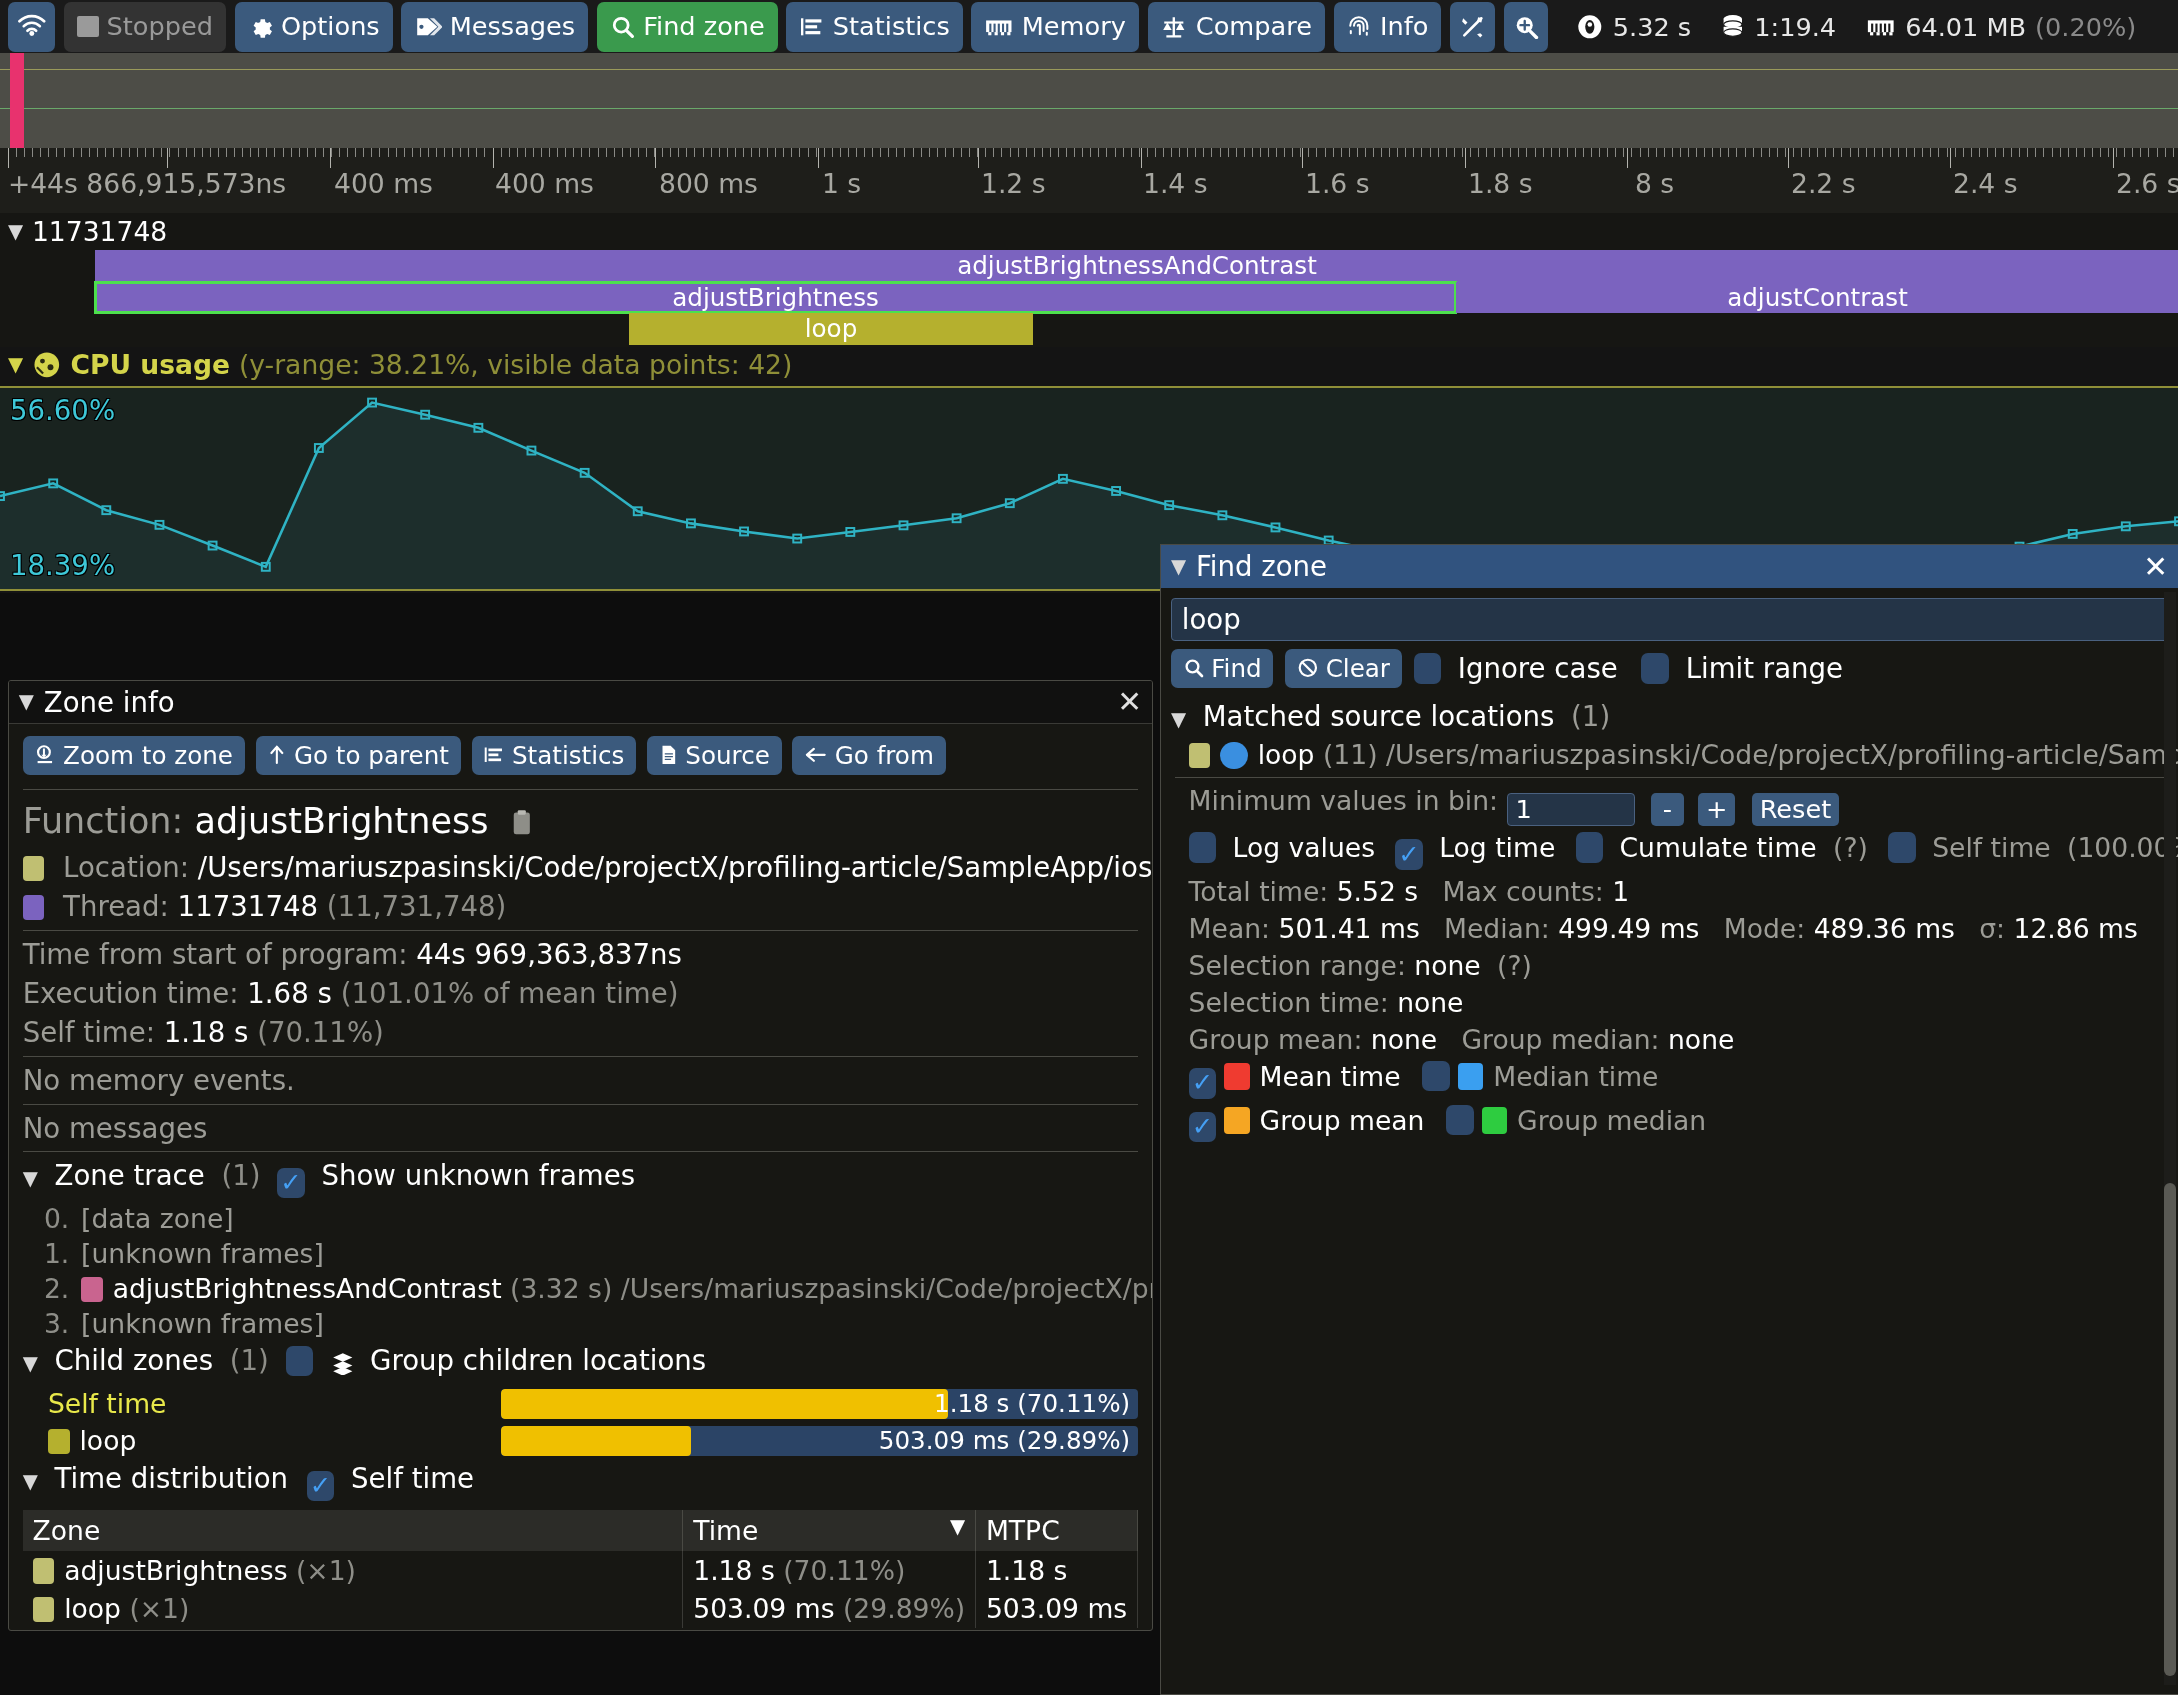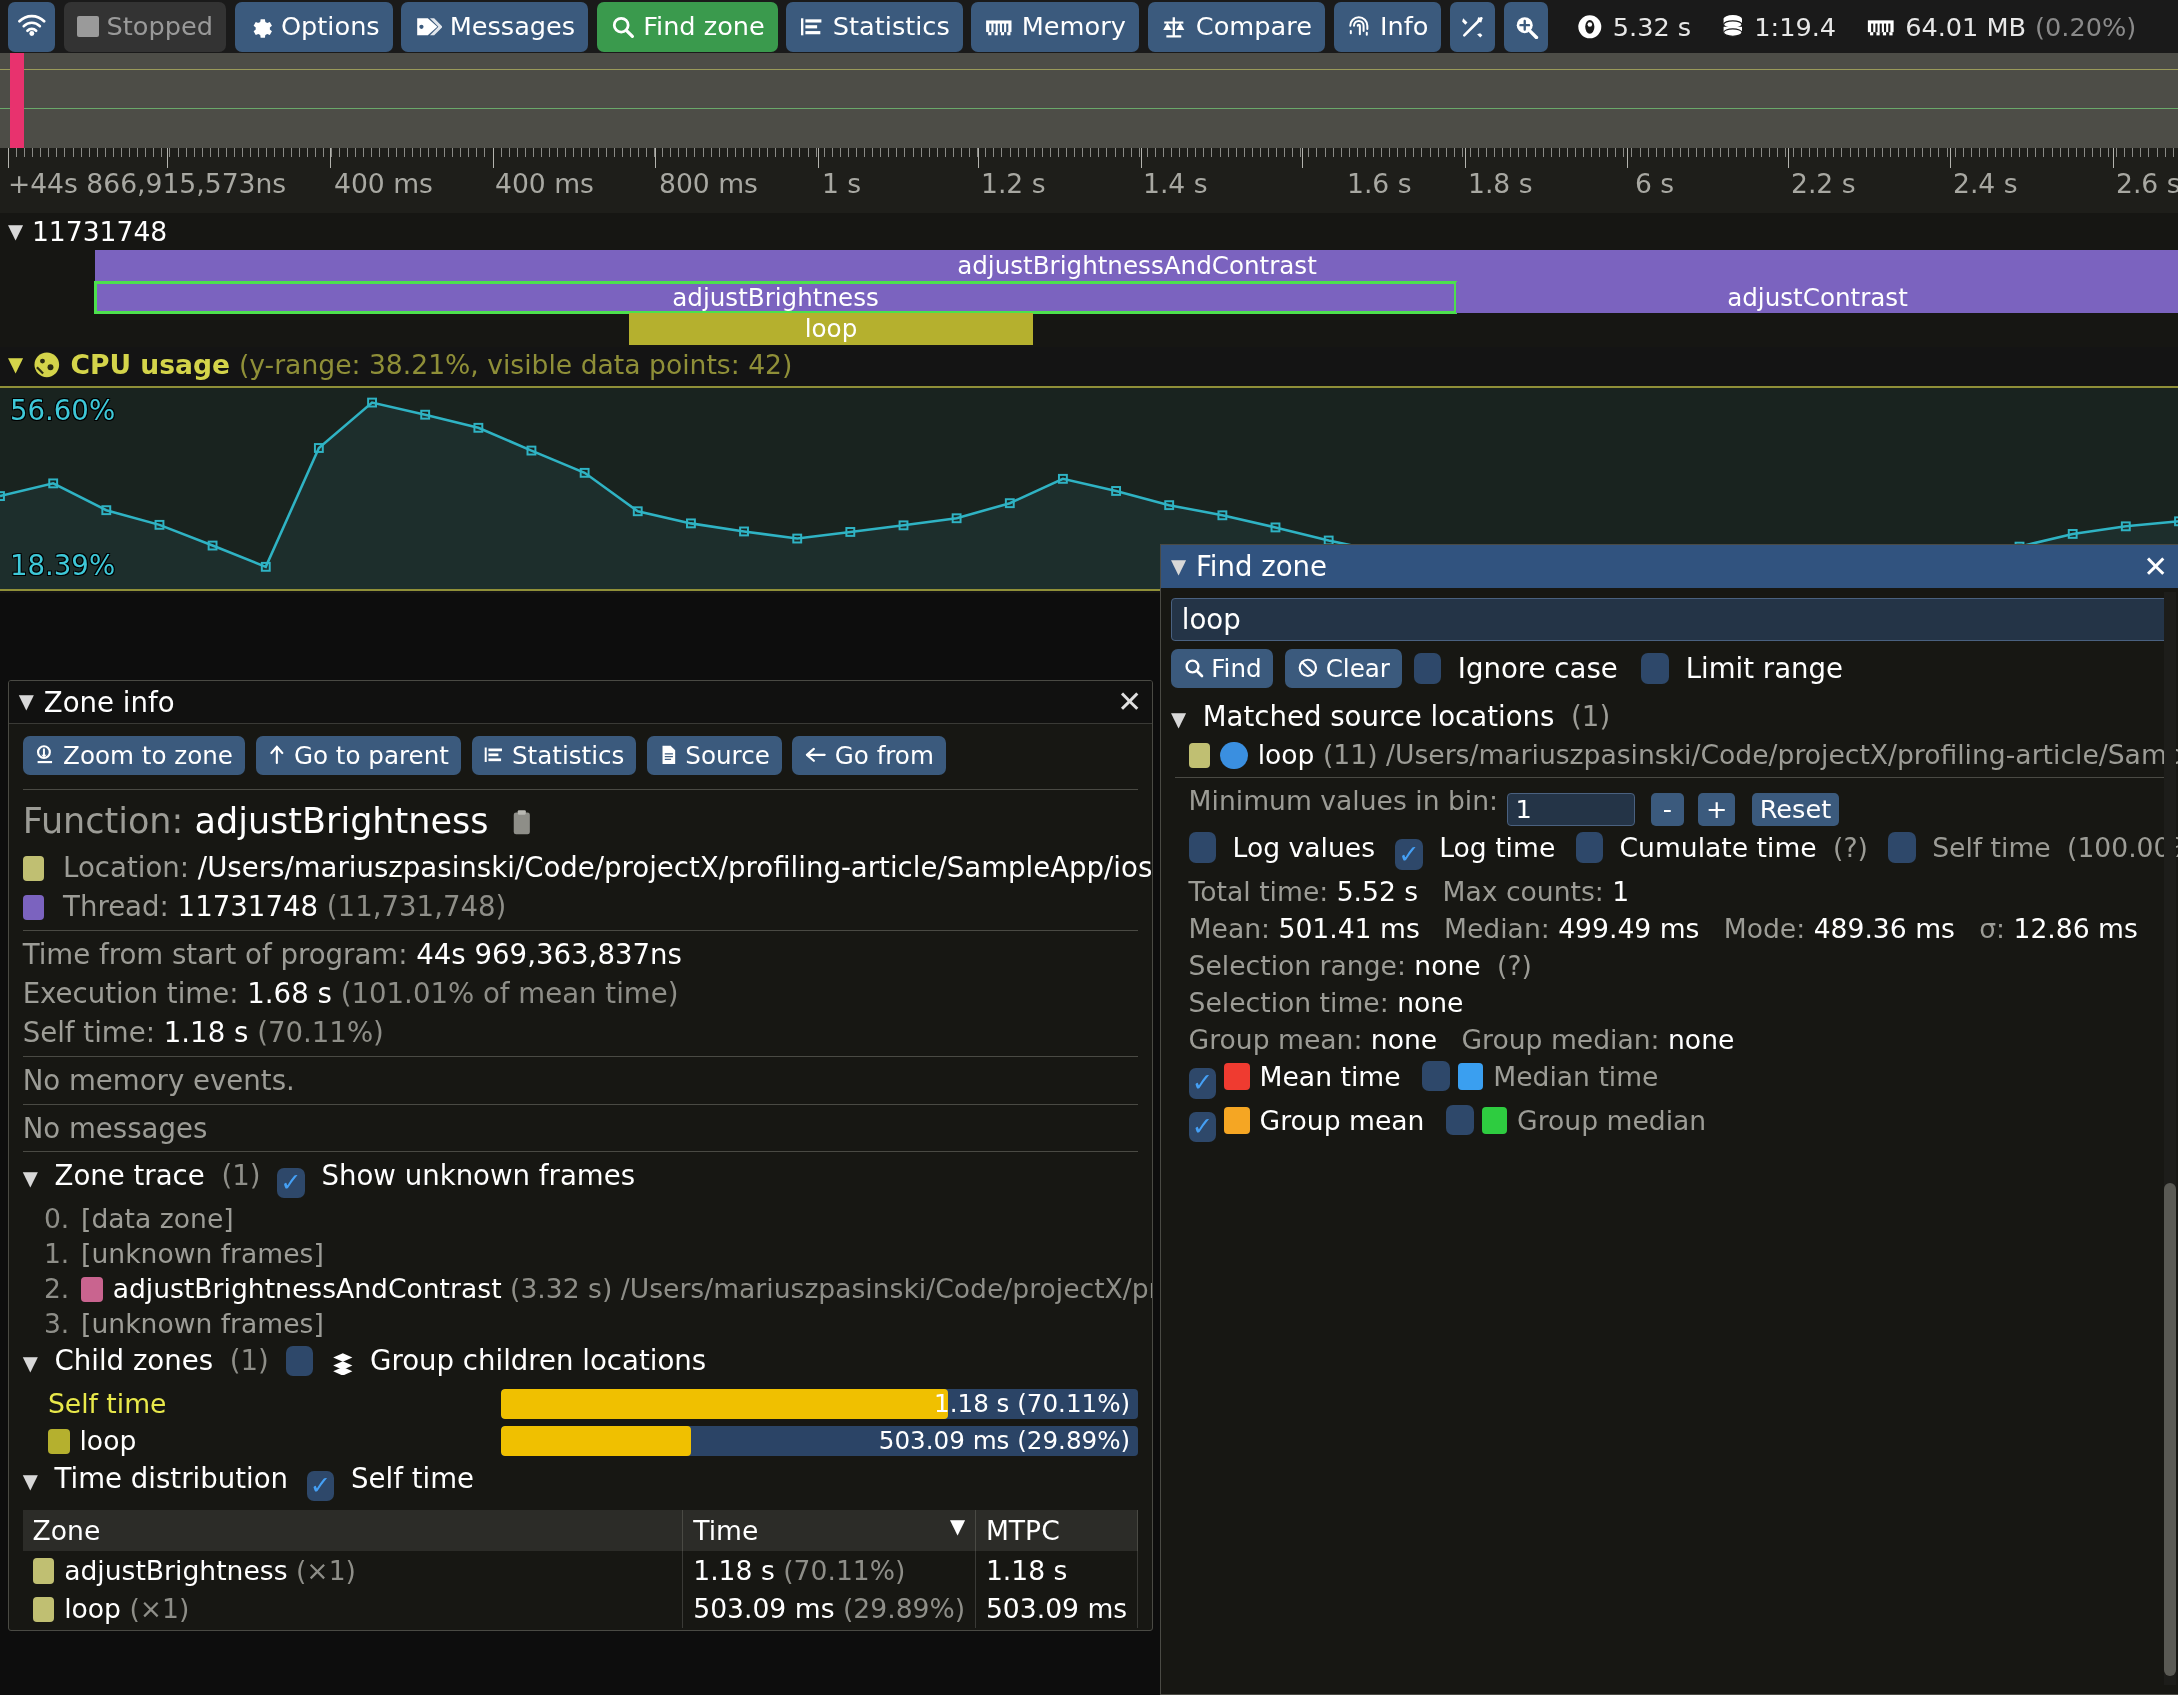--- a/index.html
+++ b/index.html
@@ -663,23 +663,23 @@
       <div class="tick major" style="left: 2113px;"></div>
     </div>
   <div id="ruler-labels">
       <div class="lbl" style="left: 7.9px;">+44s 866,915,573ns</div>
       <div class="lbl" style="left: 334px;">400 ms</div>
       <div class="lbl" style="left: 495px;">400 ms</div>
       <div class="lbl" style="left: 659px;">800 ms</div>
       <div class="lbl" style="left: 822px;">1 s</div>
       <div class="lbl" style="left: 981px;">1.2 s</div>
       <div class="lbl" style="left: 1143px;">1.4 s</div>
-      <div class="lbl" style="left: 1347px;">1.6 s</div>
+      <div class="lbl" style="left: 1305px;">1.6 s</div>
       <div class="lbl" style="left: 1468px;">1.8 s</div>
-      <div class="lbl" style="left: 1635px;">6 s</div>
+      <div class="lbl" style="left: 1635px;">8 s</div>
       <div class="lbl" style="left: 1791px;">2.2 s</div>
       <div class="lbl" style="left: 1953px;">2.4 s</div>
       <div class="lbl" style="left: 2116px;">2.6 s</div>
     </div>
 </div>
 
 <div id="timeline">
   <div class="thread-hdr">
     <span class="tri">▼</span>
     <span>11731748</span>

